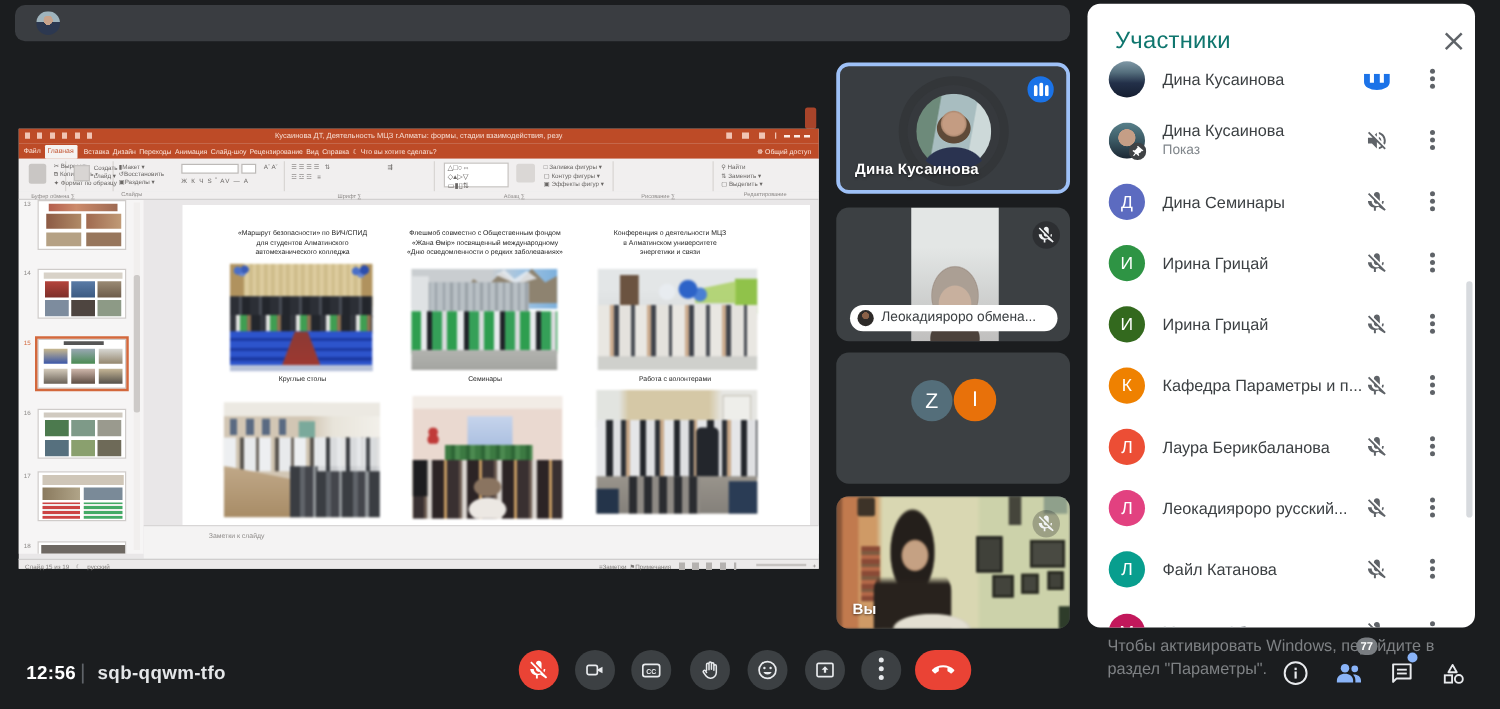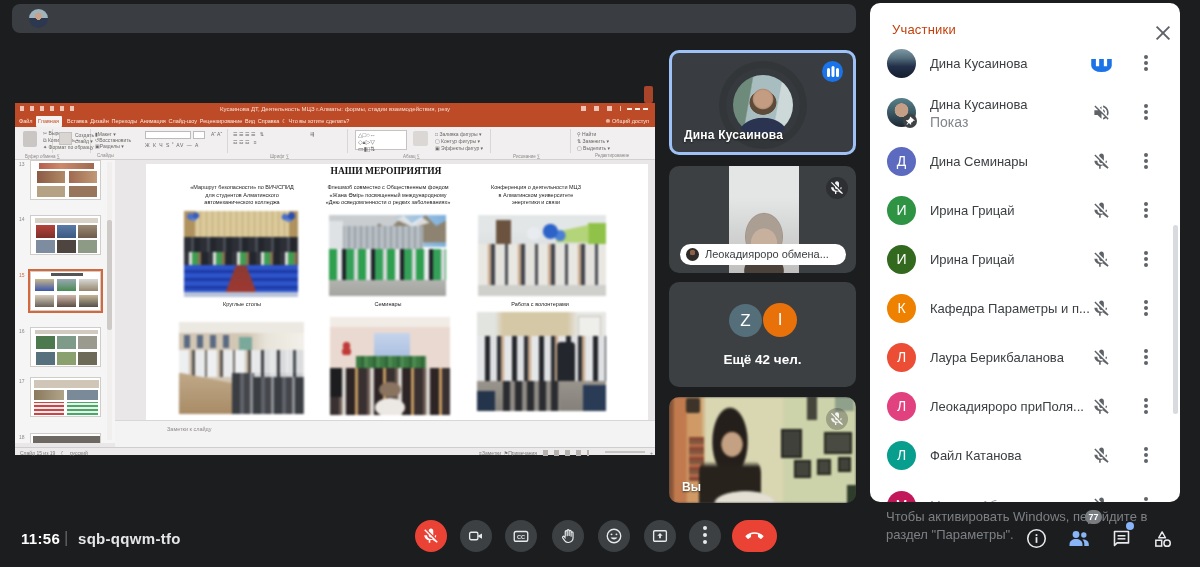--- a/index.html
+++ b/index.html
@@ -35,30 +35,30 @@
   
   .tile { position:absolute; left:669px; width:187px; background:#3c4043; border-radius:10px; overflow:hidden;}
   #t1 { top:50px; height:105px; border:3px solid #9ec1f7; background:#393d41;}
   #t2 { top:166px; height:107px; }
   #t3 { top:282px; height:105px; }
   #t4 { top:397px; height:106px; }
   .namelabel { position:absolute; left:15px; bottom:9px; color:#fff; font-size:12px; font-weight:700;
      text-shadow:0 1px 2px rgba(0,0,0,.6); letter-spacing:.2px;}
   
   #panel { left:870px; top:3px; width:310px; height:499px; background:#fff; border-radius:10px; overflow:hidden; }
-  #panel h2 { position:absolute; left:22px; top:19px; font-size:13px; font-weight:400; color:#c2410c; letter-spacing:.2px;}
+  #panel h2 { position:absolute; left:22px; top:19px; font-size:19px; font-weight:400; color:#0f766e; letter-spacing:.2px;}
   #pclose { position:absolute; left:285px; top:22px; width:16px; height:16px; }
   #pclose:before, #pclose:after { content:""; position:absolute; left:7px; top:-1px; width:2px; height:18px; background:#5f6368; }
   #pclose:before { transform:rotate(45deg);} #pclose:after { transform:rotate(-45deg);}
   .row { position:absolute; left:0; width:310px; height:49px; }
   .avatar { position:absolute; left:17px; top:10px; width:29px; height:29px; border-radius:50%;
      color:#fff; font-size:14px; text-align:center; line-height:29px; font-weight:400;}
   .pname { position:absolute; left:60px; top:17px; font-size:13px; color:#3c4043; }
   .pname2 { position:absolute; left:60px; top:9px; font-size:13px; color:#3c4043; }
-  .psub { position:absolute; left:60px; top:26px; font-size:14px; color:#80868b; }
+  .psub { position:absolute; left:60px; top:26px; font-size:11px; color:#80868b; }
   .micw { position:absolute; left:222px; top:15px; width:19px; height:19px; }
   .dots3 { position:absolute; left:274px; top:16px; width:4px; height:4px; background:#5f6368; border-radius:50%;
      box-shadow:0 6px 0 #5f6368, 0 12px 0 #5f6368; }
   #pscroll { position:absolute; left:303px; top:222px; width:5px; height:189px; background:#d7dade; border-radius:3px;}
   #wmbig { position:absolute; left:16px; top:484px; font-size:18px; color:#8e9296; opacity:.8; letter-spacing:.5px; white-space:nowrap;}
   
   .btn { position:absolute; top:520px; width:32px; height:32px; border-radius:50%; background:#3c4043; }
   .btn.red { background:#ea4335; }
   #endcall { position:absolute; top:520px; left:732px; width:45px; height:32px; border-radius:16px; background:#ea4335; }
   #clock { position:absolute; left:21px; top:530px; color:#fff; font-size:15px; font-weight:700; letter-spacing:.3px;}
@@ -186,21 +186,20 @@
       <div class="thumbcard" style="top:273px;">
         <span class="tnum">18</span>
         <div style="position:absolute;left:2px;top:2px;width:67px;height:7px;background:#6e6862;"></div>
 
       </div>
       <div style="position:absolute;left:92px;top:2px;width:5px;height:278px;background:#f1efee;"></div>
       <div style="position:absolute;left:92px;top:60px;width:5px;height:110px;background:#cdcac8;border-radius:2px;"></div>
     </div>
     <div class="editarea"></div>
     <div class="slide" id="slide">
-      <div style="position:absolute;left:0;top:2px;width:480px;text-align:center;font-family:'Liberation Serif',serif;font-weight:bold;font-size:9.5px;color:#111;">НАШИ МЕРОПРИЯТИЯ</div>
       <div class="scap" style="left:30px;top:20px;width:132px;">«Маршрут безопасности» по ВИЧ/СПИД<br>для студентов Алматинского<br>автомеханического колледжа</div>
       <div class="scap" style="left:176px;top:20px;width:132px;">Флешмоб совместно с Общественным фондом<br>«Жана Өмір» посвященный международному<br>«Дню осведомленности о редких заболеваниях»</div>
       <div class="scap" style="left:324px;top:20px;width:132px;">Конференция о деятельности МЦЗ<br>в Алматинском университете<br>энергетики и связи</div>
 
       <div class="photo" style="left:38px;top:47px;width:114px;height:86px;">
         <div style="position:absolute;left:0;top:0;width:100%;height:40%;background:repeating-linear-gradient(90deg,#ddcc9f 0 3px,#cfbd8b 3px 6px),#d6c59a;"></div>
         <div style="position:absolute;left:0;top:0;width:10%;height:45%;background:#b0925e;"></div>
         <div style="position:absolute;right:0;top:0;width:8%;height:45%;background:#b0925e;"></div>
         <div style="position:absolute;left:2px;top:1px;width:14px;height:9px;background:radial-gradient(circle at 30% 50%,#4a6fc8 0 3px,transparent 3.5px),radial-gradient(circle at 70% 40%,#3a5cb8 0 3px,transparent 3.5px),radial-gradient(circle at 55% 75%,#6888d4 0 2.5px,transparent 3px);"></div>
         <div style="position:absolute;right:2px;top:1px;width:16px;height:10px;background:radial-gradient(circle at 30% 50%,#4a6fc8 0 3px,transparent 3.5px),radial-gradient(circle at 72% 40%,#2c4eae 0 3.5px,transparent 4px),radial-gradient(circle at 55% 80%,#6888d4 0 2.5px,transparent 3px);"></div>
@@ -309,21 +308,20 @@
     </div>
     <div style="position:absolute; left:11px; top:78px; width:166px; height:21px; border-radius:11px; background:#fff;">
       <div style="position:absolute; left:6px; top:4px; width:13px; height:13px; border-radius:50%;
         background:radial-gradient(circle at 50% 35%, #8a6148 0 25%, #2d2a28 28% 100%);"></div>
       <div style="position:absolute; left:25px; top:4px; font-size:11px; color:#3c4043;">Леокадияроро обмена...</div>
     </div>
   </div>
   <div id="t3" class="tile">
     <div style="position:absolute; left:60px; top:22px; width:33px; height:33px; border-radius:50%; background:#546e7a; color:#fff; font-size:17px; text-align:center; line-height:33px;">Z</div>
     <div style="position:absolute; left:94px; top:21px; width:34px; height:34px; border-radius:50%; background:#e8710a; color:#fff; font-size:17px; text-align:center; line-height:34px;">I</div>
-    <div style="position:absolute; left:0; top:70px; width:187px; text-align:center; color:#fff; font-size:13.5px; font-weight:700;">Ещё 42 чел.</div>
   </div>
   <div id="t4" class="tile">
     <div style="position:absolute; left:0; top:0; width:187px; height:106px; filter:blur(0.8px);
       background:linear-gradient(90deg, #8a5638 0 2%, #c17a4e 3% 9%, #cf9a66 10% 17%, #d9d7b2 20% 60%, #ccd2aa 62% 100%);">
       <div style="position:absolute;left:17px;top:1px;width:14px;height:15px;background:#3d3328;border-radius:2px;"></div>
       <div style="position:absolute;left:20px;top:40px;width:15px;height:44px;background:repeating-linear-gradient(0deg,#8a4a36 0 4px,#b46848 4px 7px,#7e5a40 7px 10px);"></div>
       <div style="position:absolute;left:138px;top:0;width:10px;height:23px;background:#45453b;"></div>
       <div style="position:absolute;left:166px;top:0;width:19px;height:14px;background:#8fa08b;"></div>
       <div style="position:absolute;left:112px;top:32px;width:21px;height:29px;background:#40413a;border:2px solid #23241f;"></div>
       <div style="position:absolute;left:155px;top:35px;width:28px;height:22px;background:#494a42;border:2px solid #26271f;"></div>
@@ -402,21 +400,21 @@
     <div class="row" style="top:330px;">
       <div class="avatar" style="background:#ec4e35;">Л</div>
       <div class="pname">Лаура Берикбаланова</div>
       <svg class="micw" viewBox="0 0 24 24">
         <use href="#micoff" fill="#5f6368"></use>
       </svg>
       <div class="dots3"></div>
     </div>
     <div class="row" style="top:379px;">
       <div class="avatar" style="background:#e24180;">Л</div>
-      <div class="pname">Леокадияроро приПоля...</div>
+      <div class="pname">Леокадияроро русский...</div>
       <svg class="micw" viewBox="0 0 24 24">
         <use href="#micoff" fill="#5f6368"></use>
       </svg>
       <div class="dots3"></div>
     </div>
     <div class="row" style="top:428px;">
       <div class="avatar" style="background:#089e8e;">Л</div>
       <div class="pname">Файл Катанова</div>
       <svg class="micw" viewBox="0 0 24 24">
         <use href="#micoff" fill="#5f6368"></use>
@@ -427,21 +425,21 @@
       <div class="avatar" style="background:#c2185b;">М</div>
       <div class="pname" style="color:#9aa0a6;">Мадина Абишева</div>
       <svg class="micw" viewBox="0 0 24 24">
         <use href="#micoff" fill="#5f6368"></use>
       </svg>
       <div class="dots3"></div>
     </div>
     <div id="pscroll"></div>
   </div>
 
-  <div id="clock">11:56</div>
+  <div id="clock">12:56</div>
   <div id="csep">|</div>
   <div id="mcode">sqb-qqwm-tfo</div>
 
   <div class="btn red" style="left:415px;">
     <svg style="position:absolute;left:7px;top:7px;" width="18" height="18" viewBox="0 0 24 24">
       <use href="#micoff" fill="#fff"></use>
     </svg>
   </div>
   <div class="btn" style="left:460px;">
     <svg style="position:absolute;left:7px;top:7px;" width="18" height="18" viewBox="0 0 24 24">

